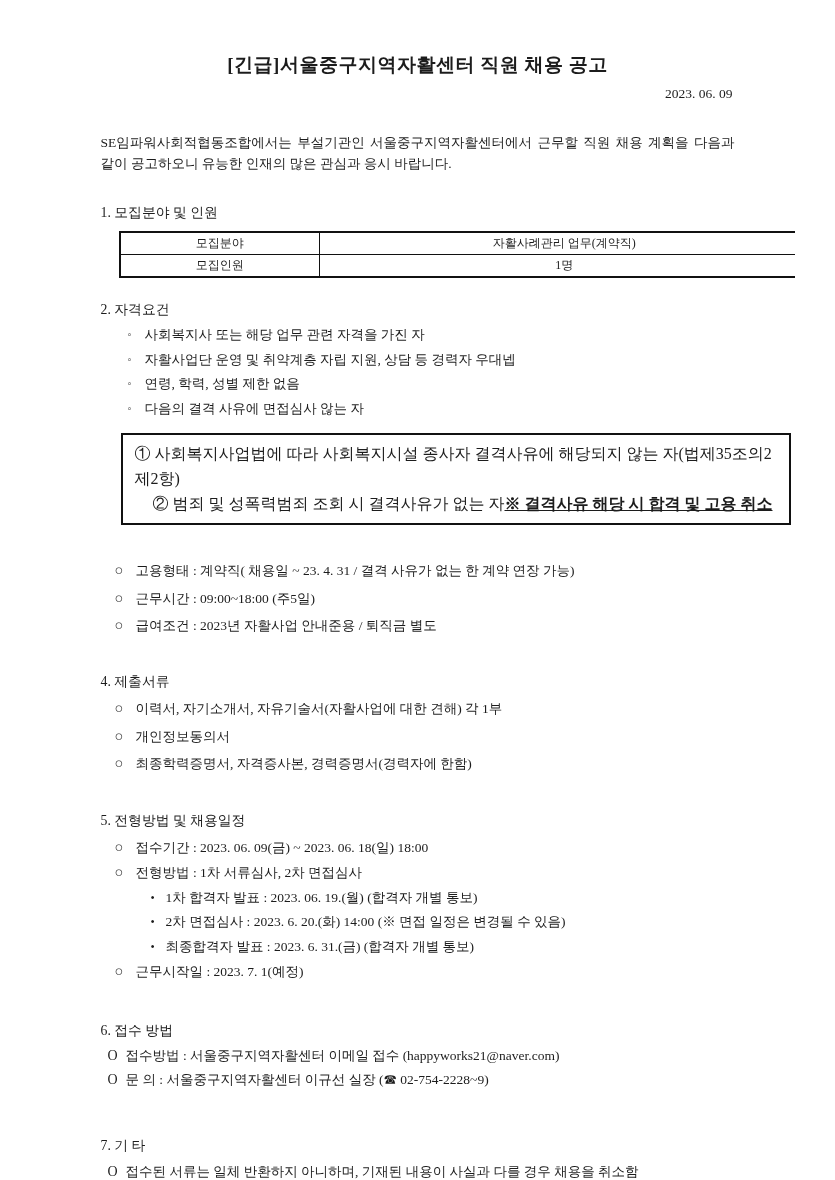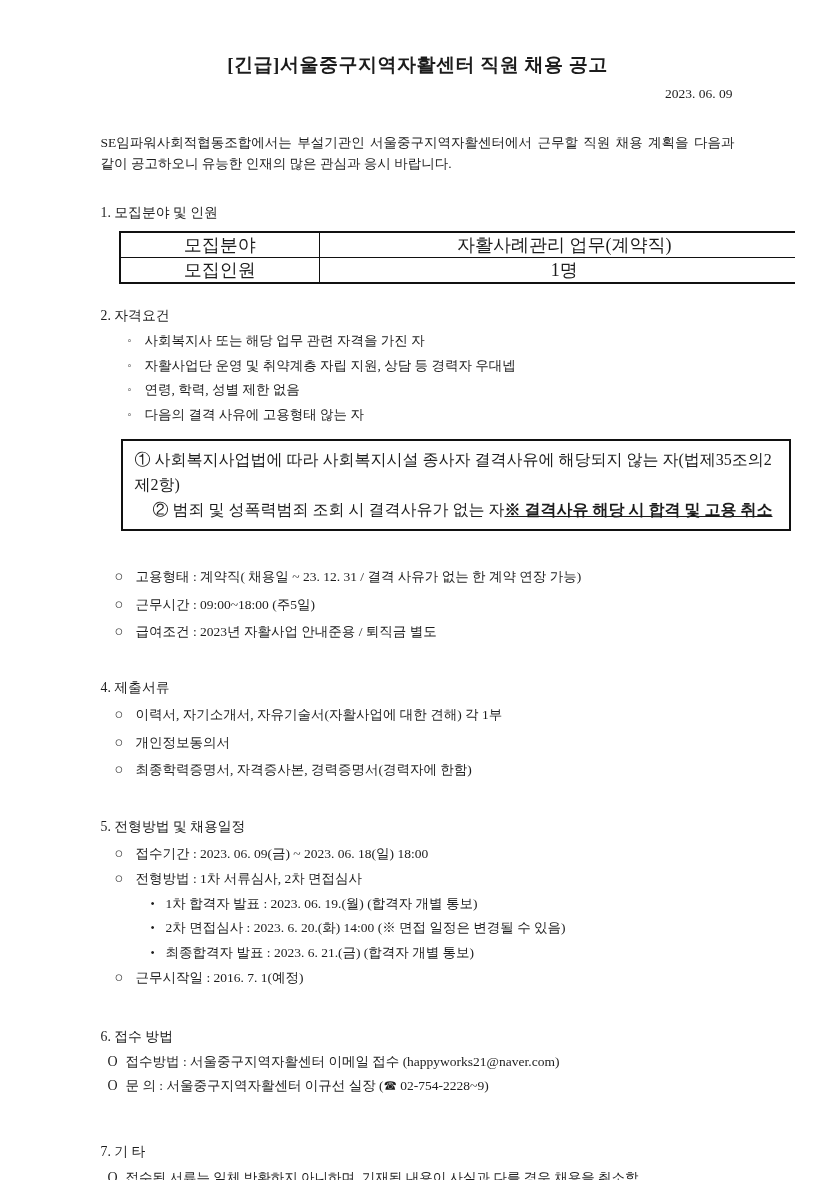--- a/index.html
+++ b/index.html
@@ -52,21 +52,21 @@
     margin-left: 18px;
     margin-top: 7px;
     width: 692px;
     table-layout: fixed;
   }
   .recruit-table td {
     border: 1px solid #111;
     height: 21px;
     text-align: center;
     vertical-align: middle;
-    font-size: 18px;
+    font-size: 12px;
     padding: 0 4px;
   }
   .recruit-table { border: 2px solid #111; }
   .recruit-table col.c1 { width: 29%; }
   
   .blist { margin-top: 3px; }
   .bitem {
     display: flex;
     align-items: baseline;
     line-height: 24.5px;
@@ -152,37 +152,37 @@
       <div class="bitem m-small">
         <span class="marker">◦</span>
         <span class="txt">자활사업단 운영 및 취약계층 자립 지원, 상담 등 경력자 우대넵</span>
       </div>
       <div class="bitem m-small">
         <span class="marker">◦</span>
         <span class="txt">연령, 학력, 성별 제한 없음</span>
       </div>
       <div class="bitem m-small">
         <span class="marker">◦</span>
-        <span class="txt">다음의 결격 사유에 고용형태 않는 자</span>
+        <span class="txt">다음의 결격 사유에 면접심사 않는 자</span>
       </div>
     </div>
     <div class="notice-box">
       <div>① 사회복지사업법에 따라 사회복지시설 종사자 결격사유에 해당되지 않는 자(법제35조의2제2항)</div>
       <div class="notice-line2">
         <span>② 범죄 및 성폭력범죄 조회 시 결격사유가 없는 자</span>
         <span class="notice-emph">※ 결격사유 해당 시 합격 및 고용 취소</span>
       </div>
     </div>
   </div>
 
   <div class="section s3">
     <div class="blist">
       <div class="bitem m-circle">
         <span class="marker">○</span>
-        <span class="txt">고용형태 : 계약직( 채용일 ~ 23. 12. 31 / 결격 사유가 없는 한 계약 연장 가능)</span>
+        <span class="txt">고용형태 : 계약직( 채용일 ~ 23. 4. 31 / 결격 사유가 없는 한 계약 연장 가능)</span>
       </div>
       <div class="bitem m-circle">
         <span class="marker">○</span>
         <span class="txt">근무시간 : 09:00~18:00 (주5일)</span>
       </div>
       <div class="bitem m-circle">
         <span class="marker">○</span>
         <span class="txt">급여조건 : 2023년 자활사업 안내준용 / 퇴직금 별도</span>
       </div>
     </div>
@@ -220,25 +220,25 @@
       <div class="bitem m-dot">
         <span class="marker">•</span>
         <span class="txt">1차 합격자 발표 : 2023. 06. 19.(월) (합격자 개별 통보)</span>
       </div>
       <div class="bitem m-dot">
         <span class="marker">•</span>
         <span class="txt">2차 면접심사 : 2023. 6. 20.(화) 14:00 (※ 면접 일정은 변경될 수 있음)</span>
       </div>
       <div class="bitem m-dot">
         <span class="marker">•</span>
-        <span class="txt">최종합격자 발표 : 2023. 6. 21.(금) (합격자 개별 통보)</span>
-      </div>
-      <div class="bitem m-circle">
-        <span class="marker">○</span>
-        <span class="txt">근무시작일 : 2016. 7. 1(예정)</span>
+        <span class="txt">최종합격자 발표 : 2023. 6. 31.(금) (합격자 개별 통보)</span>
+      </div>
+      <div class="bitem m-circle">
+        <span class="marker">○</span>
+        <span class="txt">근무시작일 : 2023. 7. 1(예정)</span>
       </div>
     </div>
   </div>
 
   <div class="section s6">
     <div class="sec-heading">6. 접수 방법</div>
     <div class="blist">
       <div class="bitem m-oval">
         <span class="marker">O</span>
         <span class="txt">접수방법 : 서울중구지역자활센터 이메일 접수 (happyworks21@naver.com)</span>

